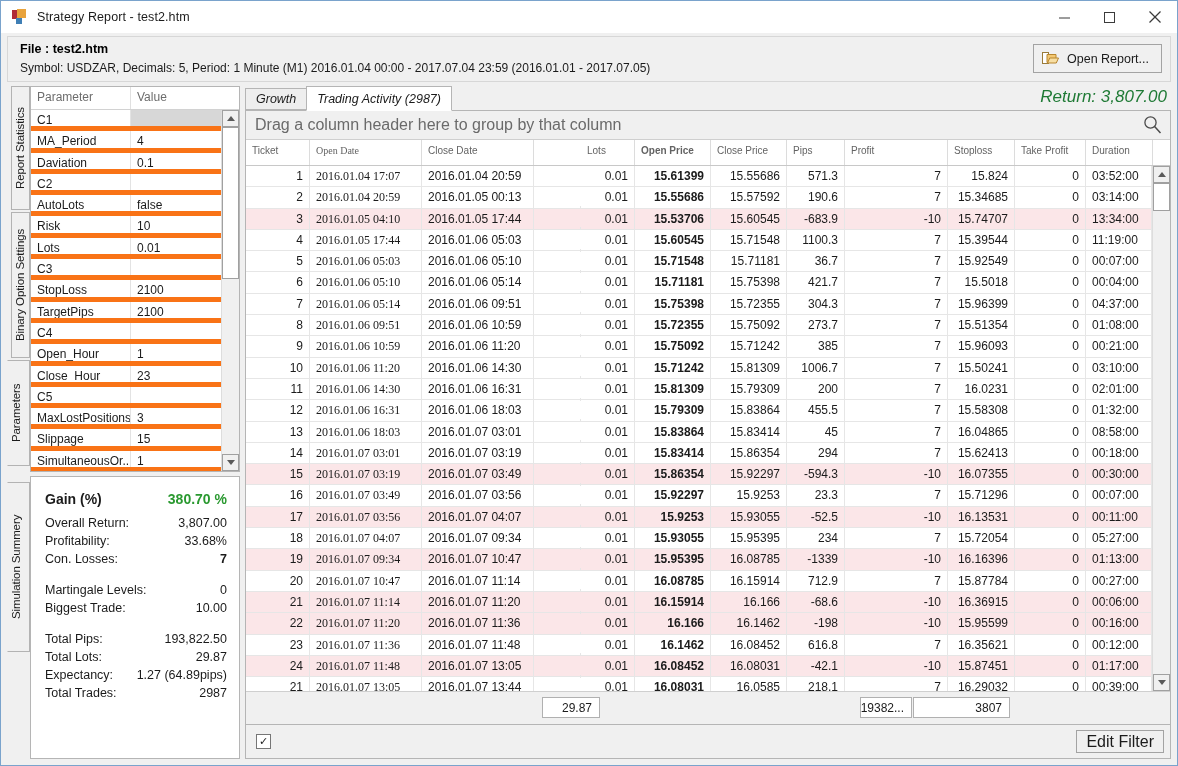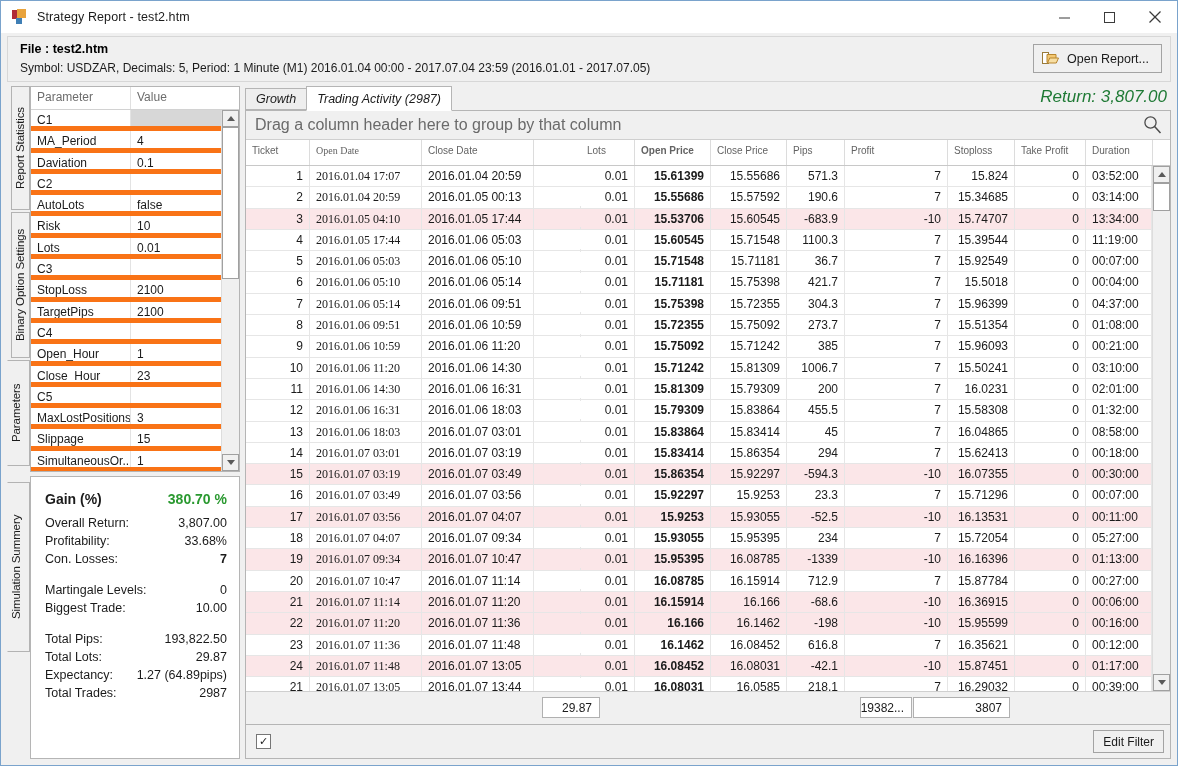--- a/index.html
+++ b/index.html
@@ -340,21 +340,21 @@
     font-size: 11px; color: #1b1b1b;
     box-sizing: border-box;
   }
   .edit-filter-btn {
     position: absolute; right: 6px; top: 5px;
     height: 23px; box-sizing: border-box;
     padding: 0 9px;
     background: #f0f0f0;
     border: 1px solid #a3a3a3;
     display: flex; align-items: center;
-    font-size: 12px; color: #1b1b1b;
+    font-size: 16px; color: #1b1b1b;
     cursor: default;
   }
 </style>
 </head>
 <body>
 
 <div class="window">
 
   <div class="titlebar">
     <div class="app-icon">

